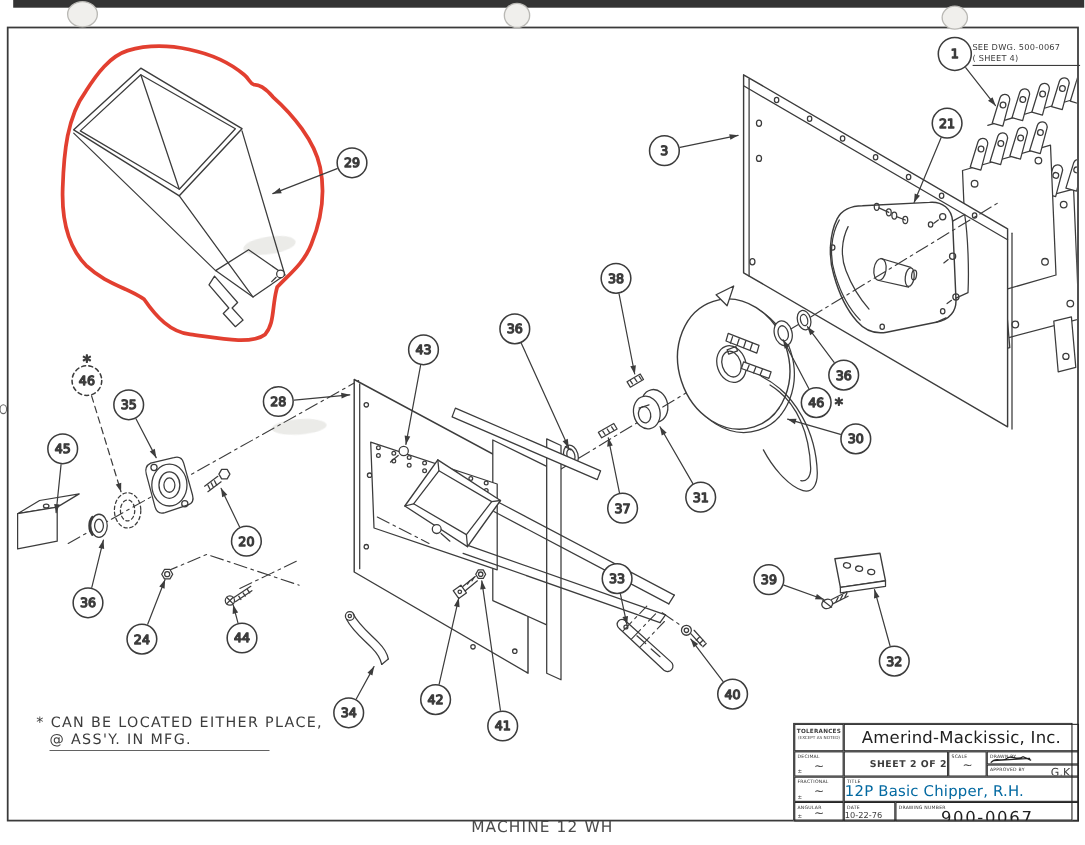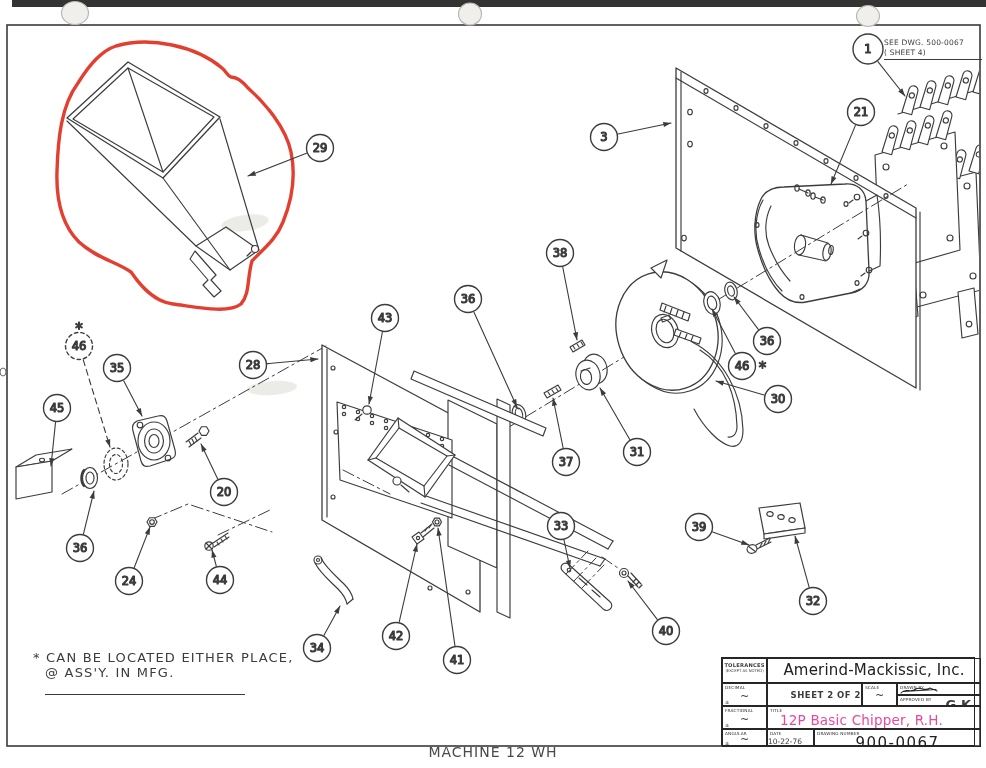--- a/index.html
+++ b/index.html
@@ -9,42 +9,42 @@
   .dashedleader{stroke-dasharray:6 4;}
   .callout-circle{fill:#fff;stroke:var(--ink,#3c3c3c);stroke-width:1.4;}
   .callout-circle.dashed{stroke-dasharray:3.5 3;}
   .callout-num{font:11.5px "DejaVu Sans",sans-serif;fill:var(--ink,#3c3c3c);text-anchor:middle;}
   .callout-ast{font:15px "DejaVu Sans",sans-serif;fill:var(--ink,#3c3c3c);text-anchor:middle;}
   .phantom{stroke-dasharray:12 4 2.5 4;stroke-width:1;}
   .dashring{stroke-dasharray:3 2.6;}
   
   .see-dwg{position:absolute;left:884px;top:38px;width:98px;font-size:7.5px;line-height:1.3;letter-spacing:.2px;border-bottom:1px solid var(--ink,#3c3c3c);padding-bottom:1px;}
   .footnote{position:absolute;left:33px;top:650px;font-size:13px;letter-spacing:1.2px;}
-  .footnote .l2{display:inline-block;margin-left:12px;border-bottom:1.2px solid var(--ink,#3c3c3c);width:200px;padding-bottom:14px;}
+  .footnote .l2{display:inline-block;margin-left:12px;border-bottom:1.2px solid var(--ink,#3c3c3c);width:200px;padding-bottom:2px;}
   .caption{position:absolute;left:0;top:744px;width:986px;text-align:center;font-size:14px;letter-spacing:1px;color:#4a4a4a;}
   
   .tb{position:absolute;left:721px;top:657px;width:254px;height:89px;border:1.6px solid #262626;background:#fff;box-sizing:border-box;font-family:"DejaVu Sans",sans-serif;padding-left:20px;}
   .tb .cell{position:absolute;box-sizing:border-box;border:0.8px solid #262626;overflow:hidden;}
   .tb .lbl{display:block;font-size:4.2px;letter-spacing:.2px;padding:1px 0 0 2px;color:#2b2b2b;}
   .tb .pm{position:absolute;left:2px;bottom:0px;font-size:5px;}
   .tb .tilde{position:absolute;left:0;right:0;top:6px;text-align:center;font-size:11px;}
   .c-tol{left:0;top:0;width:45px;height:25px;}
   .c-tol .t1{display:block;font-size:5.2px;font-weight:bold;text-align:center;margin-top:3px;letter-spacing:.2px;}
   .c-tol .t2{display:block;font-size:3.8px;text-align:center;}
   .c-company{left:45px;top:0;width:214px;height:25px;font-size:15px;text-align:center;line-height:23px;letter-spacing:.2px;color:#202020;}
   .c-decimal{left:0;top:25px;width:45px;height:23px;}
   .c-sheet{left:45px;top:25px;width:95px;height:23px;font-size:8.5px;text-align:right;line-height:22px;font-weight:bold;letter-spacing:.5px;}
   .c-scale{left:140px;top:25px;width:35px;height:23px;}
   .c-scale .tilde{top:5px;}
   .c-drawn{left:175px;top:25px;width:84px;height:12px;}
   .c-appr{left:175px;top:37px;width:84px;height:11px;}
-  .c-appr .val{position:absolute;right:4px;top:1px;font-size:13px;font-weight:bold;}
+  .c-appr .val{position:absolute;right:4px;top:1px;font-size:10px;font-weight:normal;}
   .c-frac{left:0;top:48px;width:45px;height:23px;}
   .c-title{left:45px;top:48px;width:214px;height:23px;}
-  .c-title .val{display:block;font-size:13.5px;margin:-1px 0 0 12px;letter-spacing:.2px;color:#ec4899;}
+  .c-title .val{display:block;font-size:13.5px;margin:-1px 0 0 0;letter-spacing:.2px;color:#0369a1;}
   .c-ang{left:0;top:71px;width:45px;height:18px;}
   .c-ang .tilde{top:3px;}
   .c-date{left:45px;top:71px;width:47px;height:18px;}
   .c-date .val{display:block;font-size:7.5px;margin:1px 0 0 0;font-weight:normal;}
   .c-dwg{left:92px;top:71px;width:167px;height:18px;}
   .c-dwg .val{display:block;font-size:15px;text-align:center;margin-top:-2px;letter-spacing:1.5px;color:#202020;}
   .sig{position:absolute;right:2px;top:1px;}
 </style>
 </head>
 <body>

